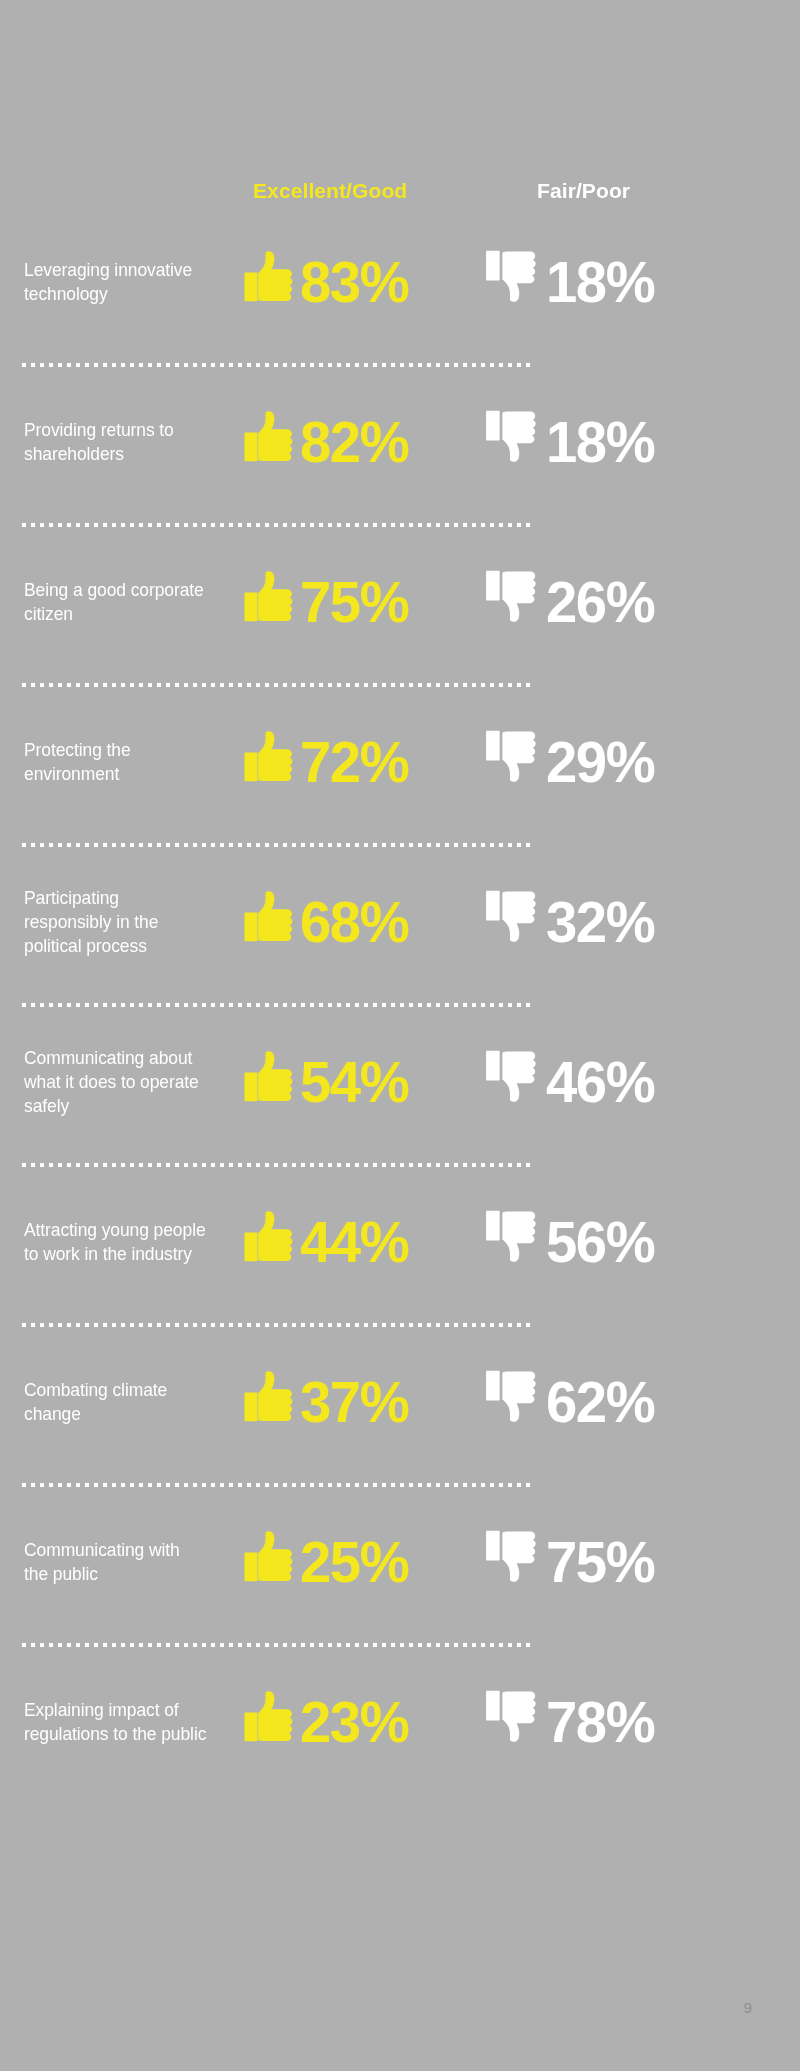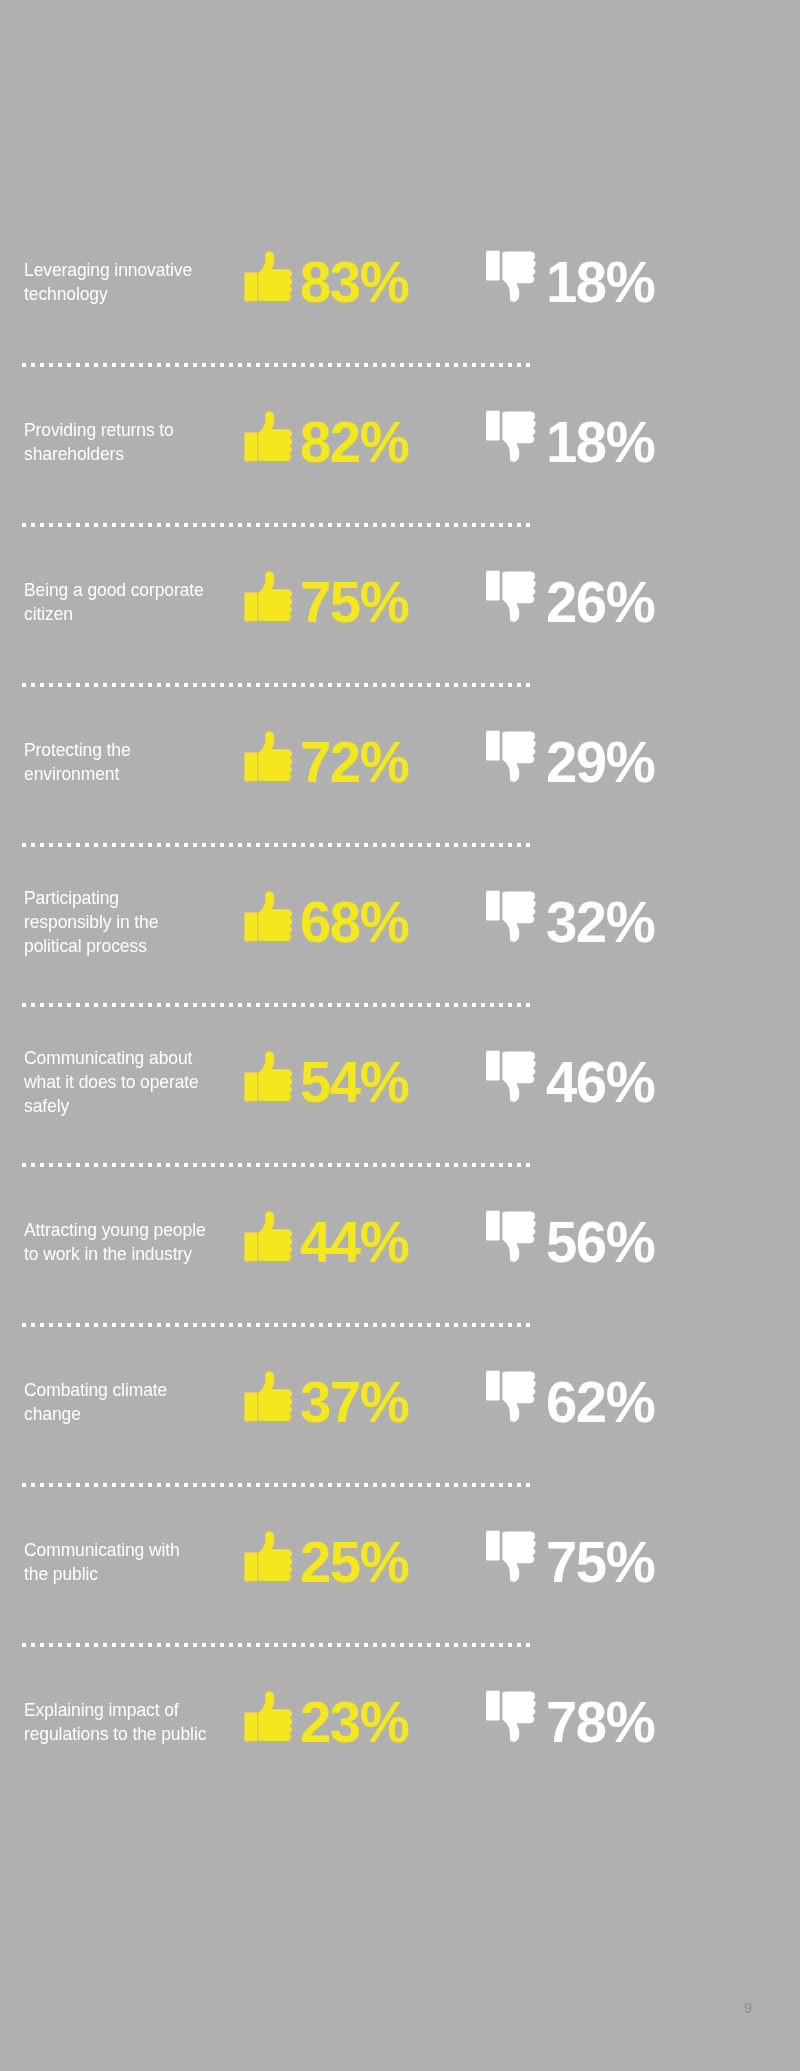--- a/index.html
+++ b/index.html
@@ -140,20 +140,24 @@
     color: #8e8e8e;
     font-size: 15px;
     font-weight: 400;
   }
 </style>
 </head>
 <body>
 
 <div class="sheet">
 
+  <div class="header-row">
+    <div class="hdr hdr-good">Excellent/Good</div>
+    <div class="hdr hdr-poor">Fair/Poor</div>
+  </div>
 
   <div class="rows" id="rows-container">
       <div class="row">
         <div class="row-inner">
           <div class="label">Leveraging innovative technology</div>
           <div class="metric metric-good">
             <span class="icon">
               <svg width="54" height="62" viewBox="0 0 54 62" aria-hidden="true">
                 <path fill="#f5e71e" d="M21.8 1.2c2.6-2.0 6.4-1.0 7.7 2.0 1.1 2.6 1.1 5.6 0.5 8.4-0.5 2.4-1.4 4.6-2.3 6.7h14.9c3.1 0 5.4 2.0 5.4 4.5 0 1.7-1.0 3.1-2.5 3.9 1.7 0.6 2.9 2.1 2.9 3.9 0 1.8-1.2 3.3-2.9 3.9 1.5 0.7 2.5 2.2 2.5 3.8 0 1.8-1.2 3.3-2.9 3.9 1.3 0.7 2.2 2.0 2.2 3.5 0 2.4-2.1 4.3-4.8 4.3H18.6c-1.6 0-3.1-0.4-4.4-1.1V21.9c2.1-1.6 3.9-3.6 5.2-5.9 1.4-2.5 2.1-5.3 2.0-8.1-0.1-2.6 0-5.3 0.4-6.7z"></path>
                 <path fill="#f5e71e" d="M1.5 21.6h11.0c0.6 0 1.0 0.5 1.0 1.0v26.6c0 0.6-0.5 1.0-1.0 1.0H1.5c-0.6 0-1.0-0.5-1.0-1.0V22.6c0-0.6 0.5-1.0 1.0-1.0z"></path>

